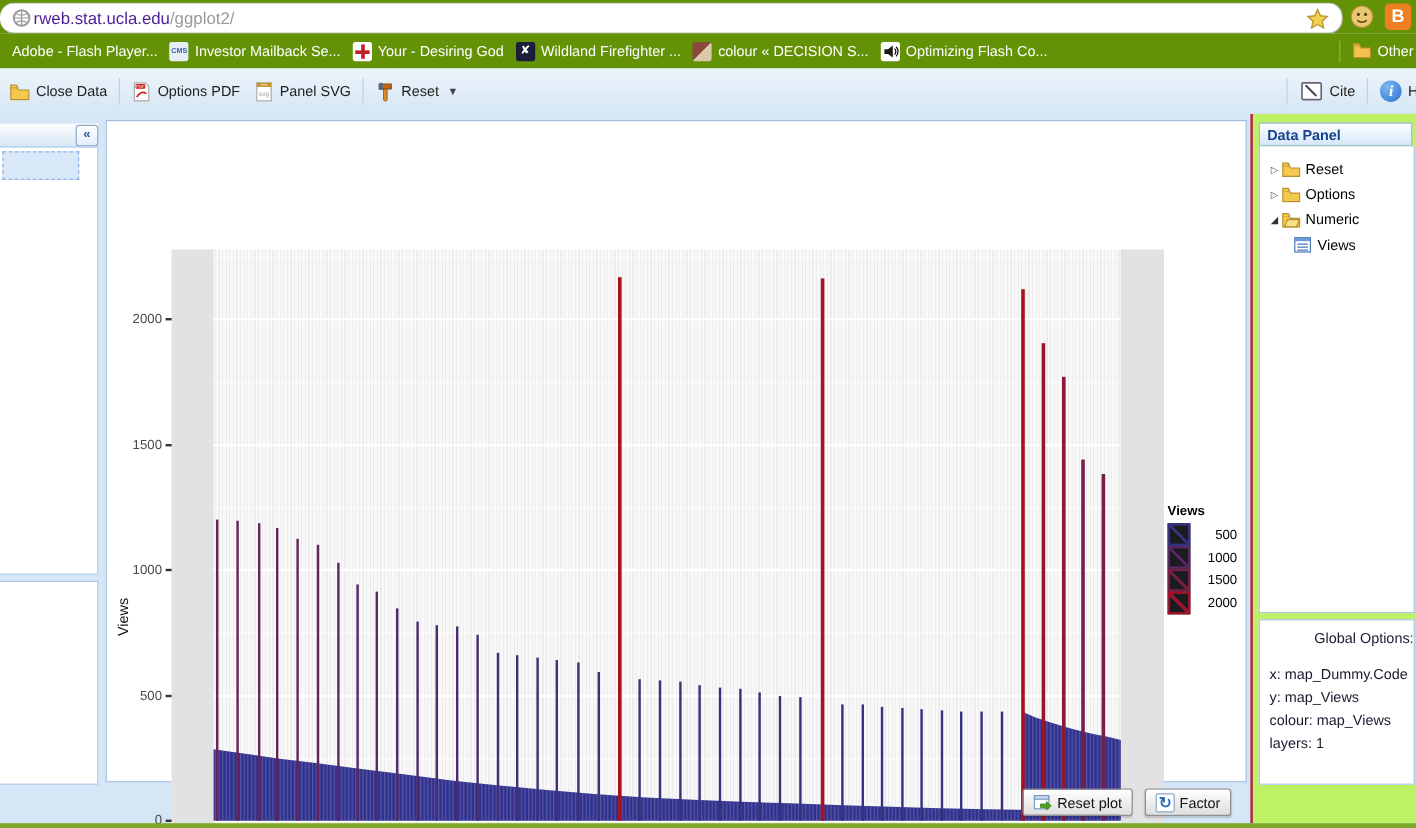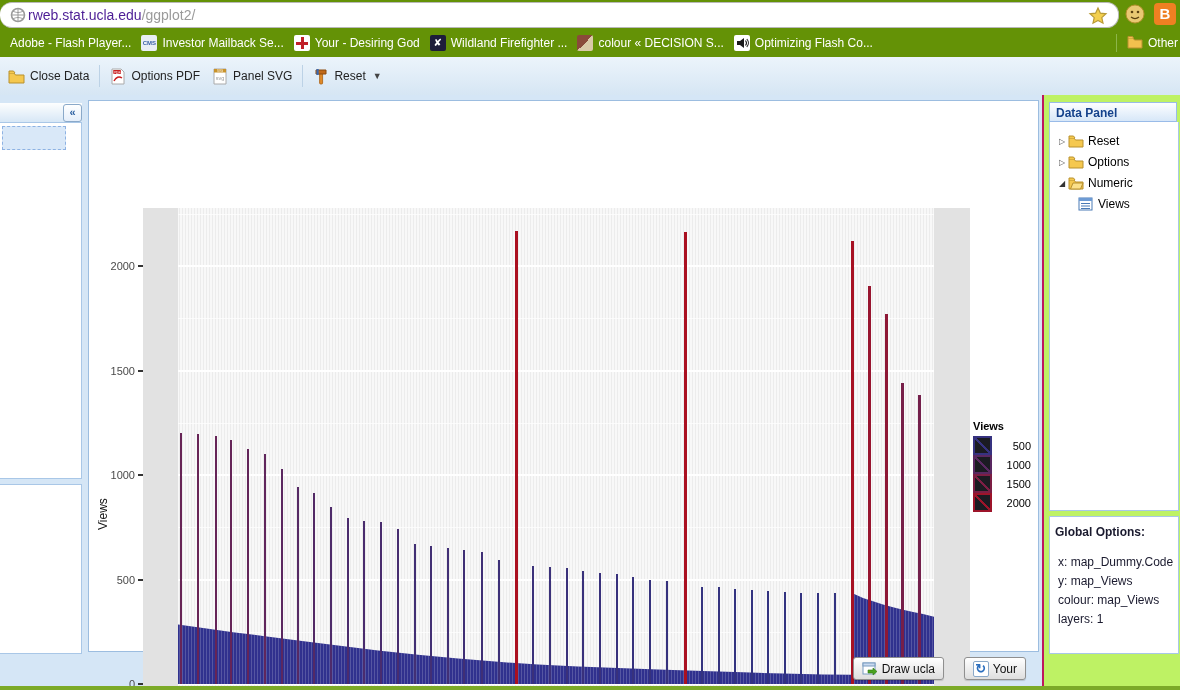--- a/index.html
+++ b/index.html
@@ -66,21 +66,21 @@
   .reset-glyph{color:#2c6fbe;font-weight:bold;font-size:13px;border:1px solid #8aa9c9;background:#fff;border-radius:2px;width:14px;height:14px;line-height:13px;text-align:center;}
   
   .right-panel{position:absolute;left:1042px;top:0;width:138px;height:591px;border-left:2px solid #be185d;background:#bef264;}
   .rp-header{position:absolute;left:5px;top:7px;width:128px;height:20px;background:linear-gradient(#fdfeff,#d7e7f8);border:1px solid #99bbe8;font-size:12px;font-weight:bold;color:#15428b;line-height:20px;padding-left:6px;box-sizing:border-box;}
   .rp-tree{position:absolute;left:5px;top:27px;width:128px;height:388px;background:#fff;border:1px solid #a9c7e7;border-top:none;}
   .trow{display:flex;align-items:center;height:18px;margin-top:3px;font-size:12px;color:#000;cursor:pointer;}
   .tarrow{width:12px;text-align:center;font-size:8px;color:#555;flex:none;margin-left:6px;}
   .tindent{width:18px;flex:none;}
   .ticon{width:16px;height:14px;flex:none;margin-right:4px;position:relative;}
   .rp-global{position:absolute;left:5px;top:421px;width:128px;height:136px;background:#fff;border:1px solid #a9c7e7;font-size:12px;color:#1a1a2e;}
-  .rp-global .gtitle{font-weight:bold;margin:8px 0 16px 5px;}
+  .rp-global .gtitle{font-weight:normal;margin:8px 0 16px 5px;text-align:right;}
   .rp-global .gline{margin:5px 0 0 8px;}
   .bottom-strip{position:absolute;left:0;top:686px;width:1180px;height:4px;background:#7caa28;}
 </style>
 </head>
 <body>
 
 <div class="page">
 
   <div class="chrome-top">
     <div class="urlbar">
@@ -171,20 +171,35 @@
     </div>
     <div class="tsep"></div>
     <div class="tbtn">
       <svg width="16" height="17" viewBox="0 0 16 17">
           <rect x="6.6" y="3" width="3" height="13" rx="1" fill="#e08a28" stroke="#a85e10" stroke-width=".8"></rect>
           <path d="M3 2h10v4H3z" fill="#c06818" stroke="#8a4a0e"></path>
           <rect x="3.5" y="1" width="2.2" height="6" fill="#3a68b0"></rect>
         </svg>
       <span>Reset</span>
       <span class="caret">▼</span>
+    </div>
+    <div class="tb-right">
+      <div class="tsep"></div>
+      <div class="tbtn">
+        <svg width="20" height="18" viewBox="0 0 20 18">
+            <rect x="2" y="2" width="16" height="14" fill="#fdfdfd" stroke="#667" stroke-width="1.4" rx="1"></rect>
+            <path d="M5 4l9 9" stroke="#445" stroke-width="1.6"></path>
+          </svg>
+        <span>Cite</span>
+      </div>
+      <div class="tsep"></div>
+      <div class="tbtn" style="padding-right:0;margin-right:-2px;">
+        <span class="infoicon">i</span>
+        <span>H</span>
+      </div>
     </div>
   </div>
 
   <div class="workspace">
 
     <div class="side-header"></div>
     <div class="collapse-btn">«</div>
     <div class="side-panel1">
       <div class="side-sel"></div>
     </div>
@@ -293,25 +308,25 @@
         <div class="ytick-mark" style="left: 138px; top: 75px;"></div>
       </div>
 
     <div class="btn-strip">
       <div class="pbtn draw">
         <svg width="16" height="14" viewBox="0 0 16 14">
             <rect x="1" y="1" width="12" height="11" fill="#fff" stroke="#7a9cc0"></rect>
             <rect x="1" y="1" width="12" height="3" fill="#c9daf0" stroke="#7a9cc0"></rect>
             <path d="M6 8h5v-2l4 3.5-4 3.5v-2H6z" fill="#4aa21f" stroke="#2f7a10" stroke-width=".6"></path>
           </svg>
-        <span>Draw ucla</span>
+        <span>Reset plot</span>
       </div>
       <div class="pbtn reset">
         <span class="reset-glyph">↻</span>
-        <span>Your</span>
+        <span>Factor</span>
       </div>
     </div>
 
     <div class="right-panel">
       <div class="rp-header">Data Panel</div>
       <div class="rp-tree">
         <div class="trow" style="margin-top:10px;">
           <span class="tarrow">▷</span>
           <span class="ticon"><svg width="16" height="14" viewBox="0 0 16 14">
                 <path d="M1 4h5l1.5 2H15v7H1z" fill="#f5c84f" stroke="#b8912f"></path>

